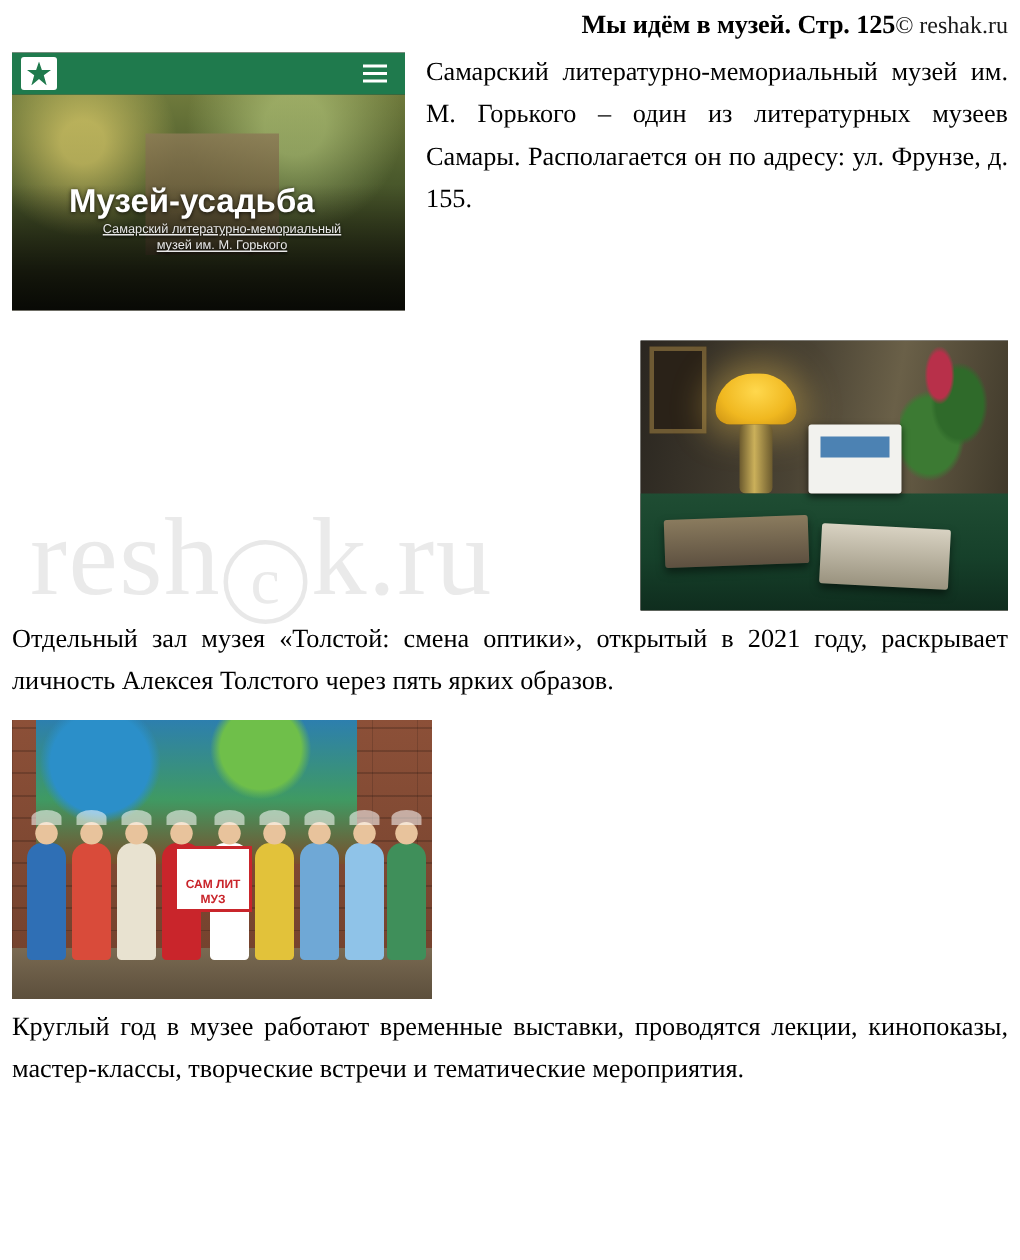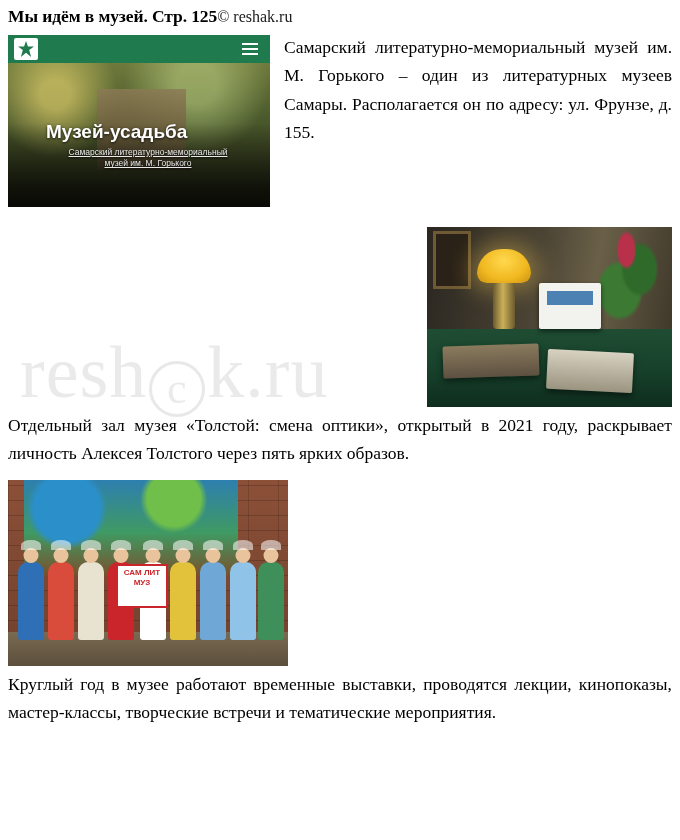--- a/index.html
+++ b/index.html
@@ -15,21 +15,21 @@
   }
   .page {
     position: relative;
     width: 680px;
     height: 840px;
     padding: 6px 8px 0 8px;
   }
   
   .header {
     display: flex;
-    justify-content: flex-start;
+    justify-content: flex-end;
     align-items: baseline;
     font-size: 17.5px;
     margin-bottom: 6px;
   }
   .header-title {
     font-weight: bold;
     font-family: "Liberation Serif", serif;
     letter-spacing: -0.1px;
   }
   .header-watermark {
@@ -144,21 +144,21 @@
     height: 58%;
     background: linear-gradient(180deg, rgba(0,0,0,0) 0%, rgba(0,0,0,0.62) 70%, rgba(0,0,0,0.8) 100%);
   }
   .card-title {
     position: absolute;
     left: 38px;
     top: 86px;
     color: #ffffff;
     font-family: "Liberation Sans", sans-serif;
     font-weight: bold;
-    font-size: 19px;
+    font-size: 22px;
     z-index: 4;
     text-shadow: 0 1px 3px rgba(0,0,0,0.8);
   }
   .card-sub {
     position: absolute;
     left: 50px;
     top: 112px;
     width: 180px;
     color: #e9e9e9;
     font-family: "Liberation Sans", sans-serif;
@@ -324,21 +324,21 @@
     height: 44px;
     background: #ffffff;
     border: 2px solid #c9252b;
     z-index: 6;
     font-family: "Liberation Sans", sans-serif;
     font-size: 8px;
     font-weight: bold;
     color: #c9252b;
     text-align: center;
     line-height: 1.25;
-    padding-top: 2px;
+    padding-top: 19px;
   }
   
   .tail { clear: both; }
 </style>
 </head>
 <body>
 
 <div class="page">
 
   <div class="header">

